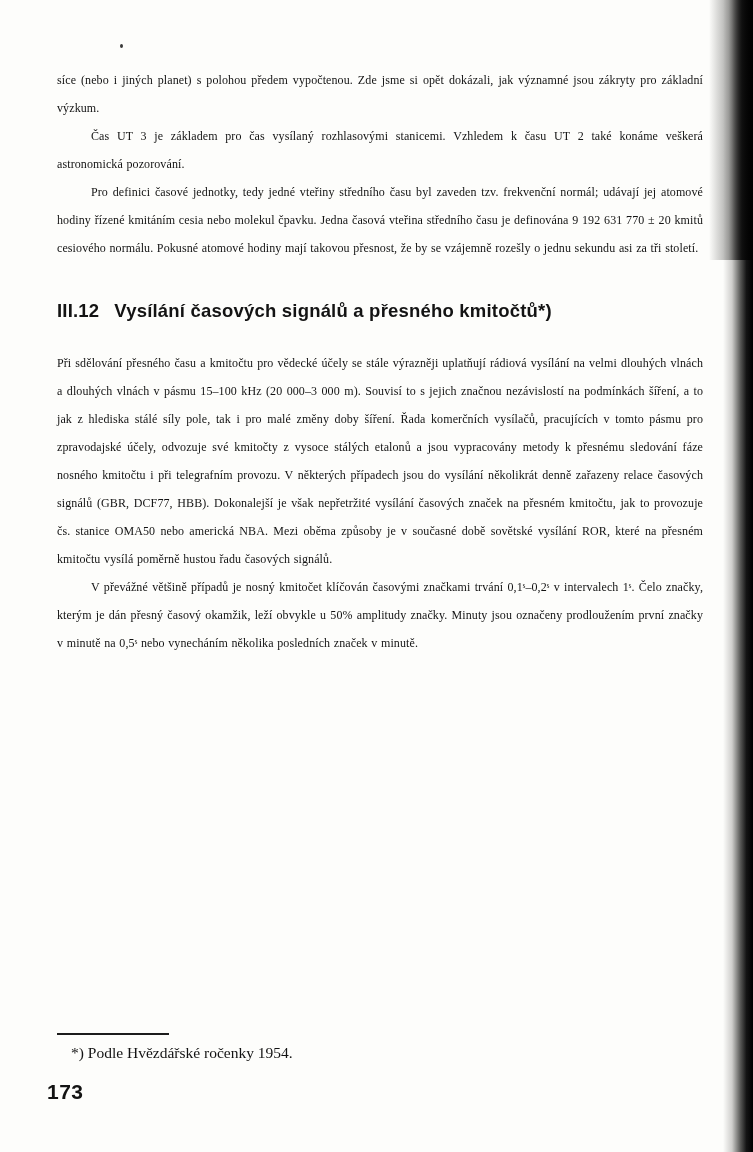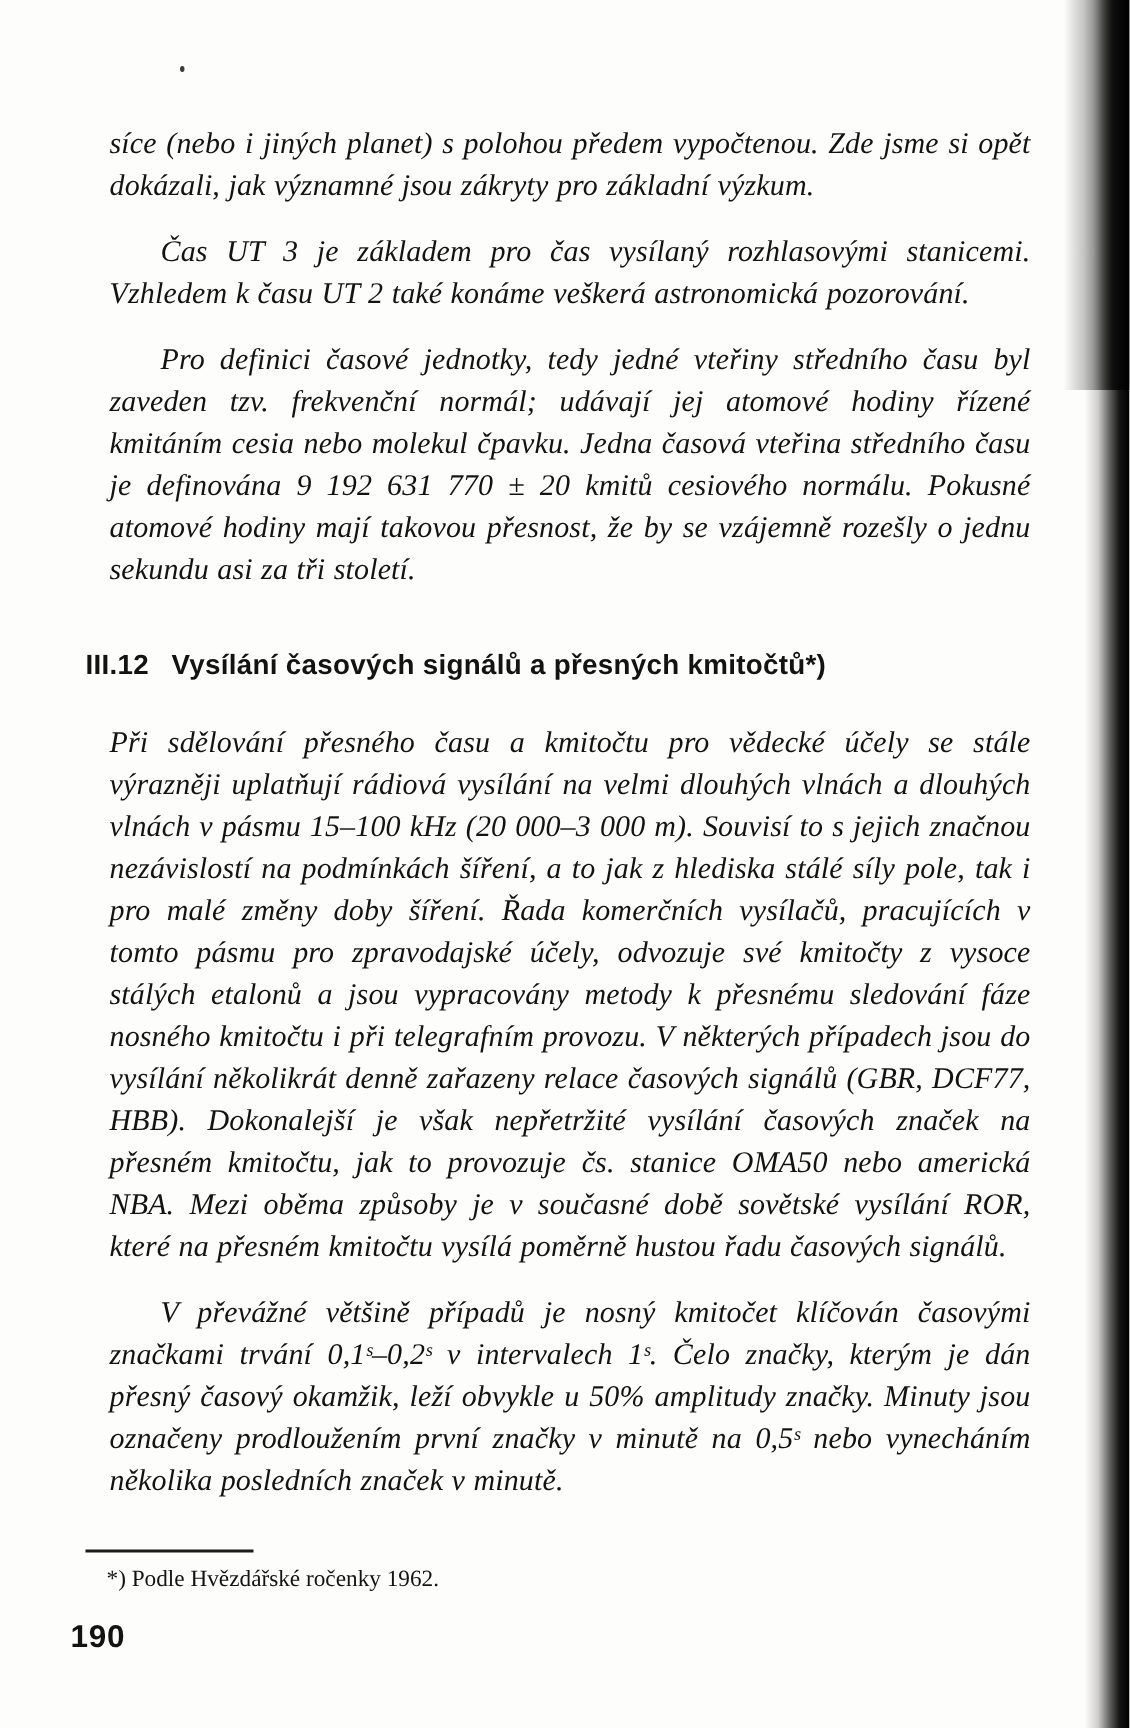--- a/index.html
+++ b/index.html
@@ -39,27 +39,26 @@
     position: absolute; left: 120px; top: 44px;
     width: 3px; height: 4px;
     background: #3a3a3a; border-radius: 50%;
   }
   .text-block {
     position: absolute;
     left: 57px; top: 66px;
     width: 646px;
   }
   .para {
-    margin: 16px;
-    font-size: 20px;
+    margin: 0;
+    font-size: 12px;
     line-height: 28px;
     text-align: justify;
     letter-spacing: 0.1px;
     word-spacing: 0.5px;
-    font-style: italic;
   }
   .para.indent { text-indent: 34px; }
   .section-heading {
     margin: 38px 0 27px 0;
     font-family: "Liberation Sans", sans-serif;
     font-weight: bold;
     font-size: 18.5px;
     letter-spacing: 0.2px;
     white-space: nowrap;
   }
@@ -98,32 +97,32 @@
 
   <div class="text-block">
 
     <p class="para">síce (nebo i jiných planet) s polohou předem vypočtenou. Zde jsme si opět dokázali, jak významné jsou zákryty pro základní výzkum.</p>
 
     <p class="para indent">Čas UT 3 je základem pro čas vysílaný rozhlasovými stanicemi. Vzhledem k času UT 2 také konáme veškerá astronomická pozorování.</p>
 
     <p class="para indent">Pro definici časové jednotky, tedy jedné vteřiny středního času byl zaveden tzv. frekvenční normál; udávají jej atomové hodiny řízené kmitáním cesia nebo molekul čpavku. Jedna časová vteřina středního času je definována 9 192 631 770 ± 20 kmitů cesiového normálu. Pokusné atomové hodiny mají takovou přesnost, že by se vzájemně rozešly o jednu sekundu asi za tři století.</p>
 
     <h2 class="section-heading">
-      <span class="heading-num">III.12</span><span>Vysílání časových signálů a přesných kmitočtů*)</span>
+      <span class="heading-num">III.12</span><span>Vysílání časových signálů a přesného kmitočtů*)</span>
     </h2>
 
     <p class="para">Při sdělování přesného času a kmitočtu pro vědecké účely se stále výrazněji uplatňují rádiová vysílání na velmi dlouhých vlnách a dlouhých vlnách v pásmu 15–100 kHz (20 000–3 000 m). Souvisí to s jejich značnou nezávislostí na podmínkách šíření, a to jak z hlediska stálé síly pole, tak i pro malé změny doby šíření. Řada komerčních vysílačů, pracujících v tomto pásmu pro zpravodajské účely, odvozuje své kmitočty z vysoce stálých etalonů a jsou vypracovány metody k přesnému sledování fáze nosného kmitočtu i při telegrafním provozu. V některých případech jsou do vysílání několikrát denně zařazeny relace časových signálů (GBR, DCF77, HBB). Dokonalejší je však nepřetržité vysílání časových značek na přesném kmitočtu, jak to provozuje čs. stanice OMA50 nebo americká NBA. Mezi oběma způsoby je v současné době sovětské vysílání ROR, které na přesném kmitočtu vysílá poměrně hustou řadu časových signálů.</p>
 
     <p class="para indent">V převážné většině případů je nosný kmitočet klíčován časovými značkami trvání 0,1ˢ–0,2ˢ v intervalech 1ˢ. Čelo značky, kterým je dán přesný časový okamžik, leží obvykle u 50% amplitudy značky. Minuty jsou označeny prodloužením první značky v minutě na 0,5ˢ nebo vynecháním několika posledních značek v minutě.</p>
 
   </div>
 
   <div class="footnote-block">
     <div class="footnote-rule"></div>
-    <p class="footnote-text">*) Podle Hvězdářské ročenky 1962.</p>
+    <p class="footnote-text">*) Podle Hvězdářské ročenky 1954.</p>
   </div>
 
-  <div class="page-number">190</div>
+  <div class="page-number">173</div>
 
   <div class="scan-edge"></div>
   <div class="scan-edge-top"></div>
 
 </div>
 
 </body></html>

